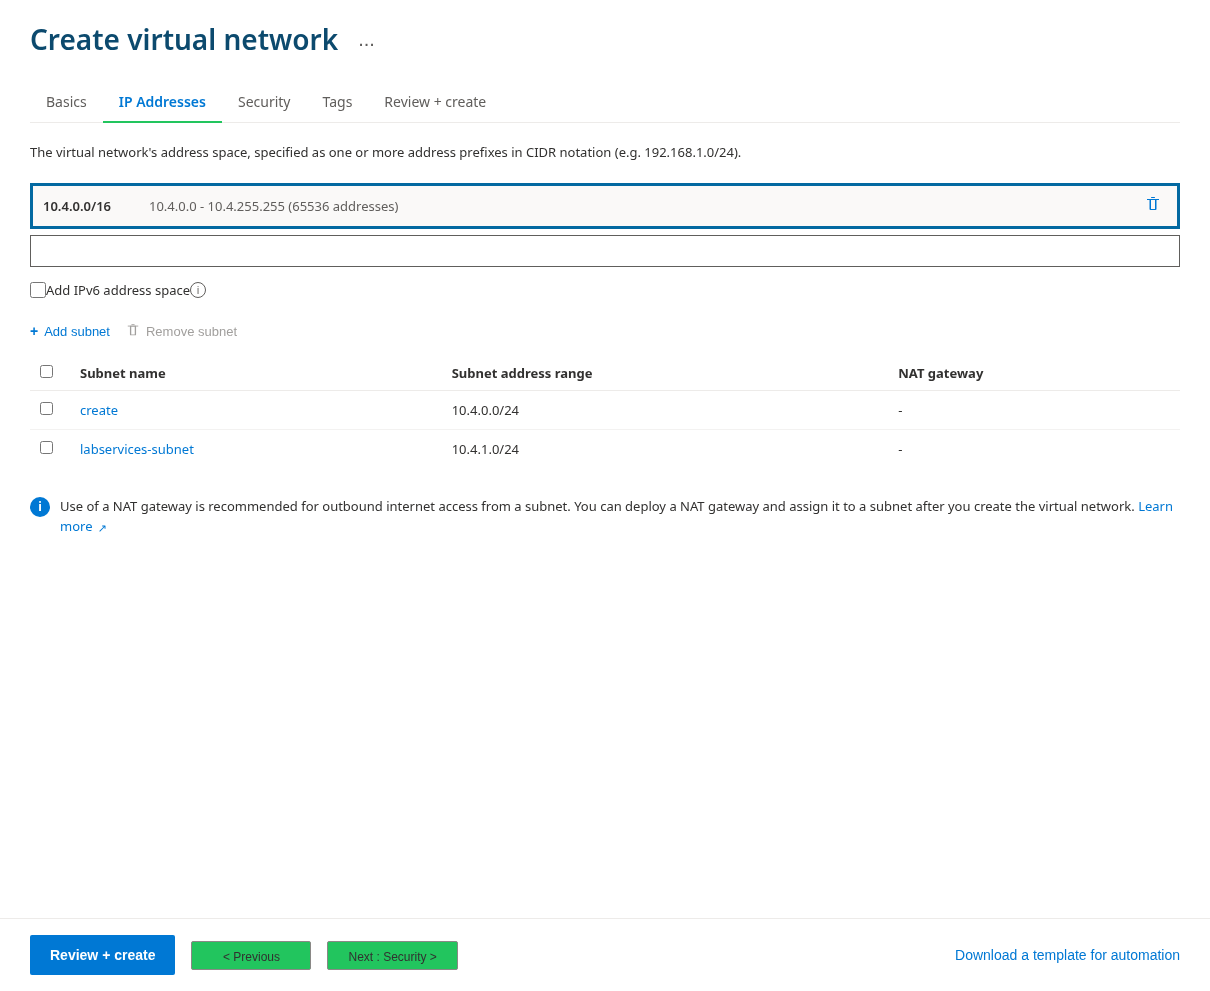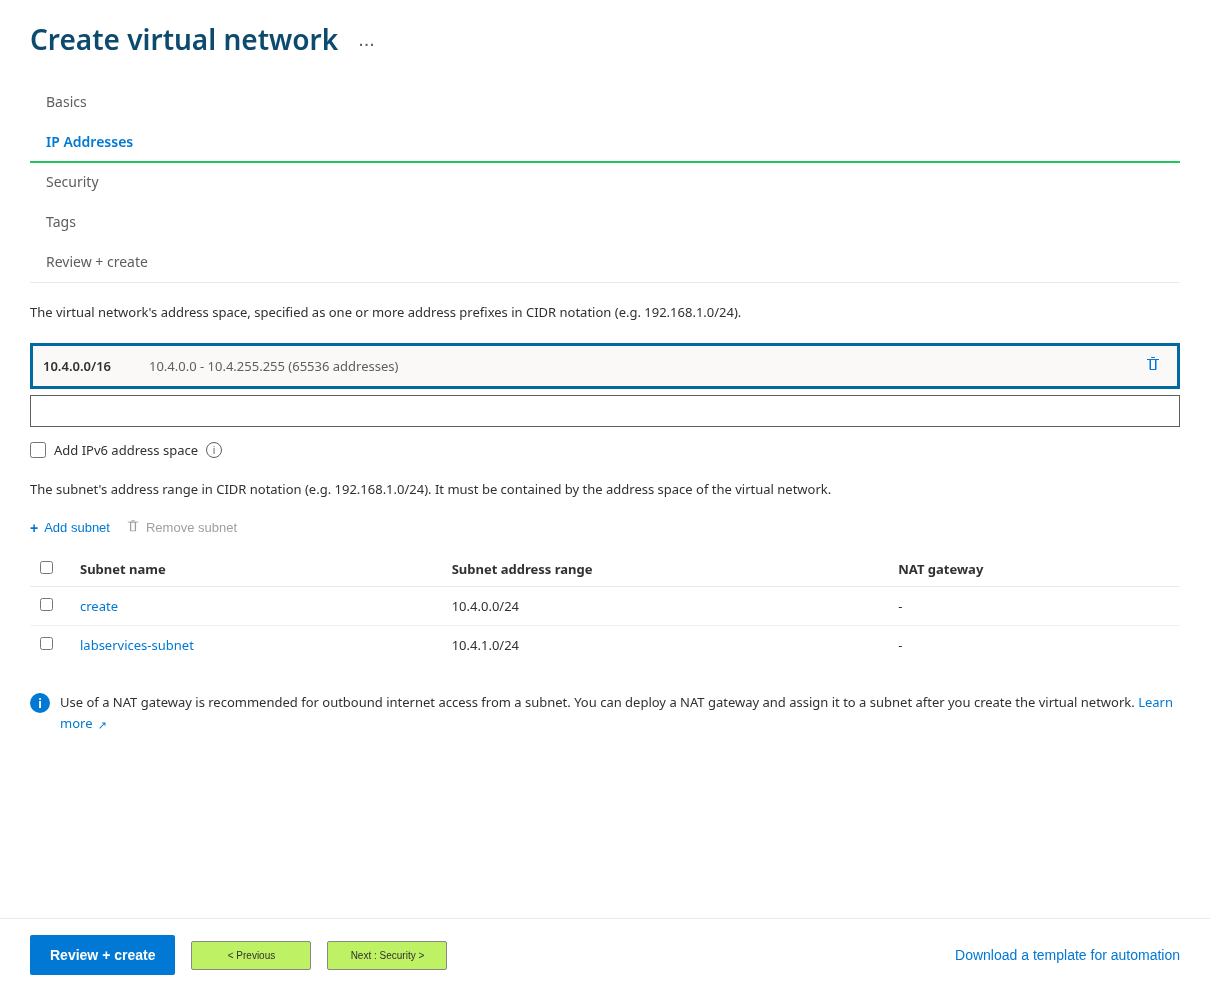--- a/index.html
+++ b/index.html
@@ -34,21 +34,20 @@
       padding: 4px 8px;
       border-radius: 4px;
     }
 
     
     .tabs-container {
       display: flex;
       border-bottom: 1px solid #edebe9;
       margin-bottom: 20px;
       gap: 0;
-      flex-direction: column;
     }
     .tab {
       padding: 10px 16px;
       cursor: pointer;
       color: #605e5c;
       font-size: 14px;
       font-weight: 400;
       border-bottom: 2px solid transparent;
       margin-bottom: -1px;
       white-space: nowrap;
@@ -114,21 +113,21 @@
       font-size: 13px;
       outline: none;
       margin-bottom: 14px;
       height: 32px;
     }
 
     
     .checkbox-row {
       display: flex;
       align-items: center;
-      gap: 8px;
+      gap: 0;
       margin-bottom: 20px;
     }
     .checkbox-row input[type="checkbox"] {
       width: 16px;
       height: 16px;
       cursor: pointer;
     }
     .checkbox-label {
       font-size: 13px;
       color: #323130;
@@ -263,25 +262,25 @@
       border: none;
       padding: 8px 20px;
       font-size: 14px;
       font-weight: 600;
       cursor: pointer;
       border-radius: 2px;
       height: 40px;
       min-width: 140px;
     }
     .btn-secondary {
-      background: #bef264;
+      background: #22c55e;
       color: #323130;
       border: 1px solid #8a8886;
       padding: 8px 20px;
-      font-size: 10px;
+      font-size: 12px;
       cursor: pointer;
       border-radius: 2px;
       height: 29px;
       min-width: 120px;
     }
     .btn-link {
       background: none;
       border: none;
       color: #0078d4;
       font-size: 14px;
@@ -328,21 +327,20 @@
     <input class="address-input" type="text" placeholder="" style="">
 
     
     <div class="checkbox-row">
       <input type="checkbox" id="ipv6-checkbox" style="">
       <label class="checkbox-label" for="ipv6-checkbox">Add IPv6 address space</label>
       <span class="info-icon">i</span>
     </div>
 
     
-    <p class="subnet-description">The subnet's address range in CIDR notation (e.g. 192.168.1.0/24). It must be contained by the address space of the virtual network.</p>
 
     
     <div class="subnet-actions">
       <button class="action-btn">
         <span class="plus-icon">+</span>
         <span>Add subnet</span>
       </button>
       <button class="action-btn disabled">
         <span>
           <svg width="14" height="14" viewBox="0 0 16 16" fill="#a19f9d" xmlns="http://www.w3.org/2000/svg">

